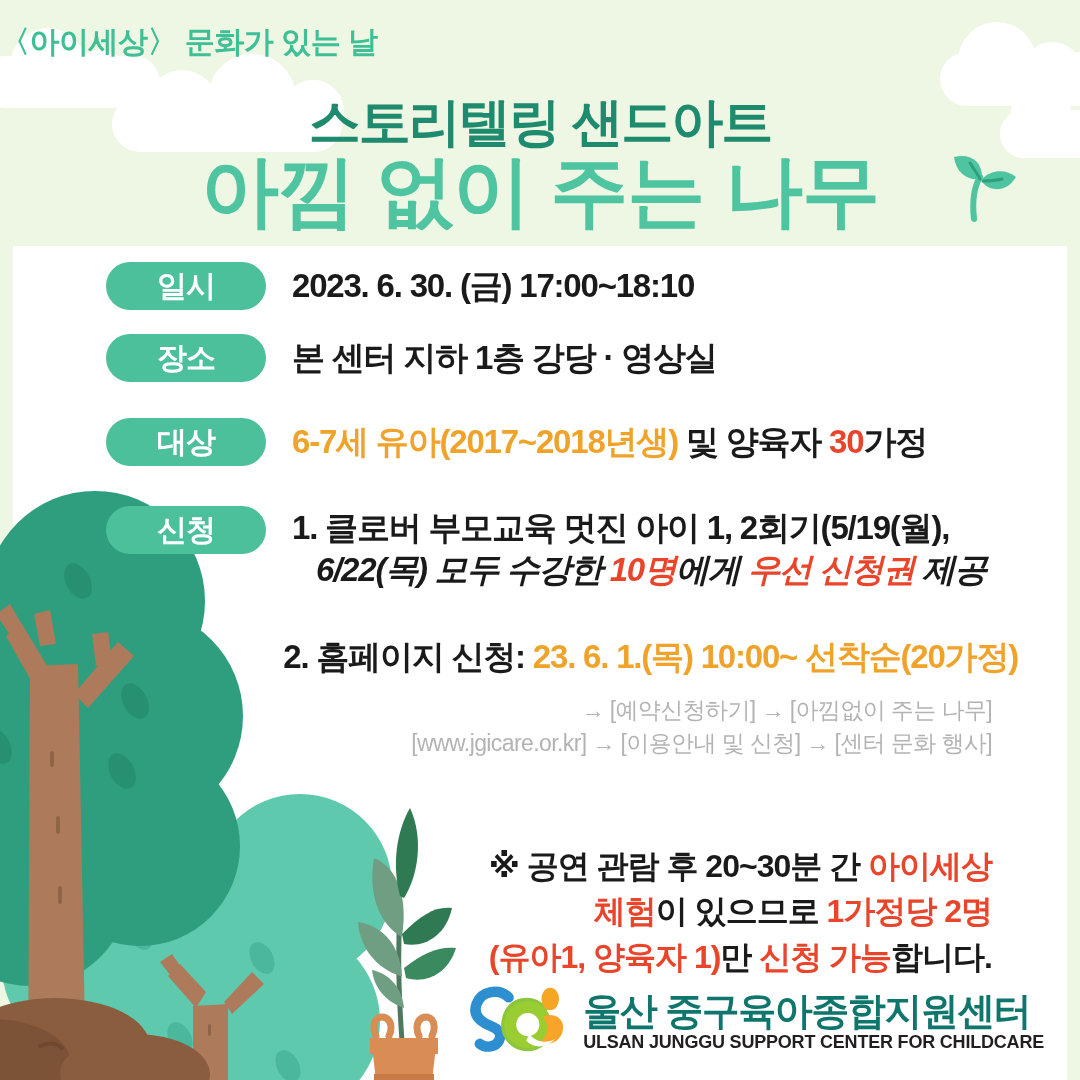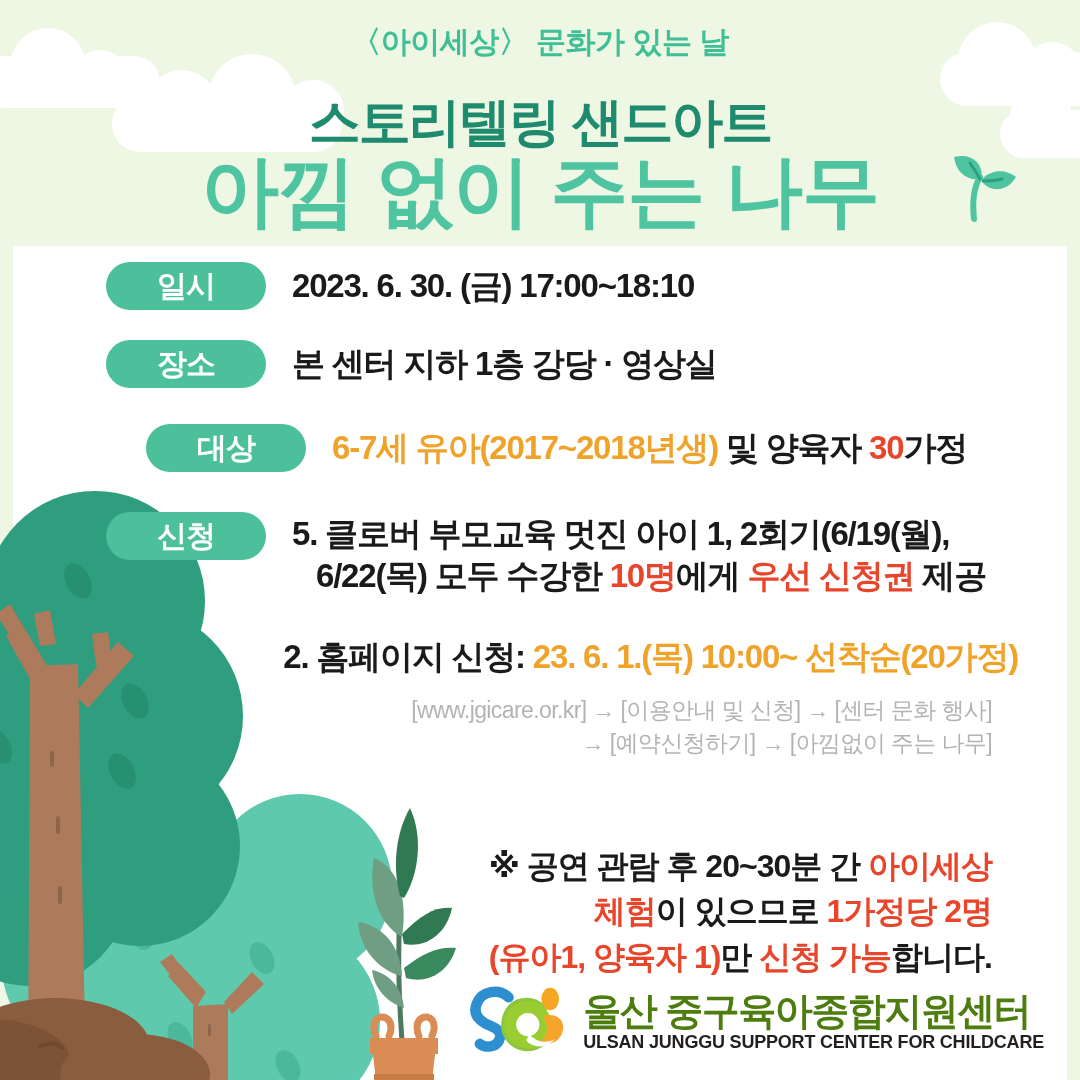--- a/index.html
+++ b/index.html
@@ -49,21 +49,20 @@
   .cloud .puff {
     position: absolute;
     background: #ffffff;
     border-radius: 50%;
   }
 
   .eyebrow {
     position: absolute;
     left: 0; top: 22px;
     width: 1080px;
-    text-align: center;
     font-size: 30px;
     font-weight: 700;
     color: #3fbf96;
     letter-spacing: -0.5px;
     z-index: 5;
   }
   .title-sub {
     position: absolute;
     left: 0; top: 88px;
     width: 1080px;
@@ -215,21 +214,21 @@
     bottom: 18px;
     display: flex;
     align-items: center;
     z-index: 7;
   }
   .logo-mark { width: 104px; height: 78px; flex: 0 0 auto; }
   .logo-text { margin-left: 12px; }
   .logo-ko {
     font-size: 38px;
     font-weight: 700;
-    color: #4d7c0f;
+    color: #0f766e;
     letter-spacing: -1.5px;
     line-height: 1.05;
     white-space: nowrap;
   }
   .logo-en {
     font-size: 18px;
     font-weight: 700;
     color: #231f20;
     letter-spacing: -0.2px;
     line-height: 1.2;
@@ -353,53 +352,53 @@
 
   <div class="rows">
 
     <div class="row" style="margin-top:16px;">
       <div class="pill">일시</div>
       <div class="row-value">
         <span class="dark">2023. 6. 30. (금) 17:00~18:10</span>
       </div>
     </div>
 
-    <div class="row" style="margin-top:30px;">
+    <div class="row" style="margin-top:24px;">
       <div class="pill">장소</div>
       <div class="row-value">
         <span class="dark">본 센터 지하 1층 강당 · 영상실</span>
       </div>
     </div>
 
-    <div class="row" style="margin-top:36px;padding-left:40px;">
+    <div class="row" style="margin-top:36px;">
       <div class="pill">대상</div>
       <div class="row-value">
         <span class="orange">6-7세 유아(2017~2018년생)</span><span class="dark"> 및 양육자 </span><span class="red">30</span><span class="dark">가정</span>
       </div>
     </div>
 
     <div class="row" style="margin-top:40px;">
       <div class="pill">신청</div>
       <div class="row-value apply">
         <div>
-          <span class="dark">5. 클로버 부모교육 멋진 아이 1, 2회기(6/19(월),</span>
+          <span class="dark">1. 클로버 부모교육 멋진 아이 1, 2회기(5/19(월),</span>
         </div>
-        <div style="padding-left:24px;">
+        <div style="padding-left:24px;font-style:italic;">
           <span class="dark">6/22(목) 모두 수강한 </span><span class="red">10명</span><span class="dark">에게  </span><span class="red">우선 신청권</span><span class="dark"> 제공</span>
         </div>
       </div>
     </div>
 
     <div class="item2 sub-line">
       <span class="dark">2. 홈페이지 신청:  </span><span class="orange">23. 6. 1.(목) 10:00~ 선착순(20가정)</span>
     </div>
 
     <div class="path-note">
+      <div>→ [예약신청하기] → [아낌없이 주는 나무]</div>
       <div>[www.jgicare.or.kr] → [이용안내 및 신청] → [센터 문화 행사]</div>
-      <div>→ [예약신청하기] → [아낌없이 주는 나무]</div>
     </div>
 
 
     <div class="caution">
       <div>
         <span class="dark">※ 공연 관람 후 20~30분 간 </span><span class="red">아이세상</span>
       </div>
       <div>
         <span class="red">체험</span><span class="dark">이 있으므로 </span><span class="red">1가정당 2명</span>
       </div>

